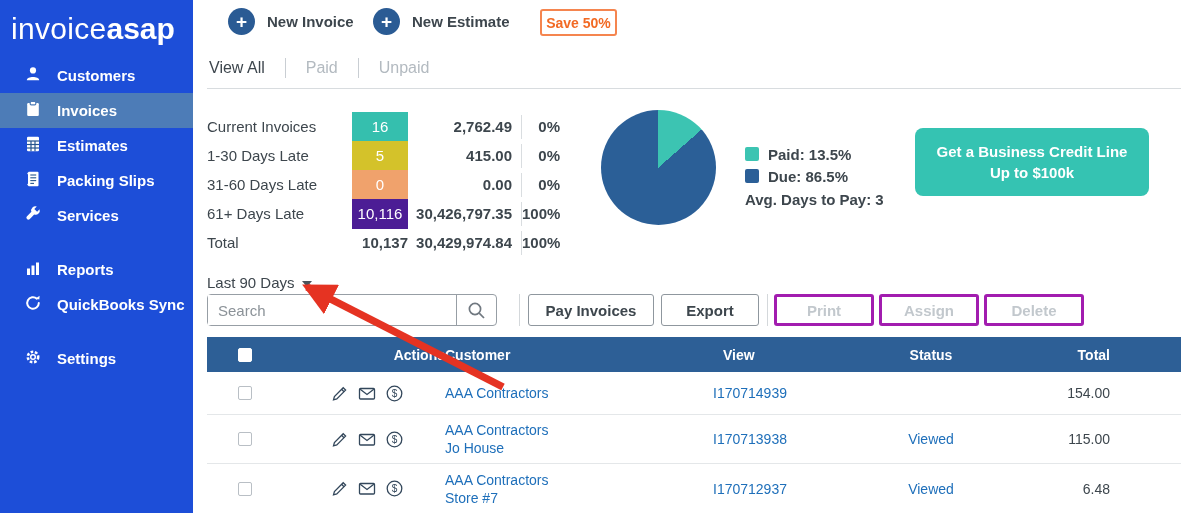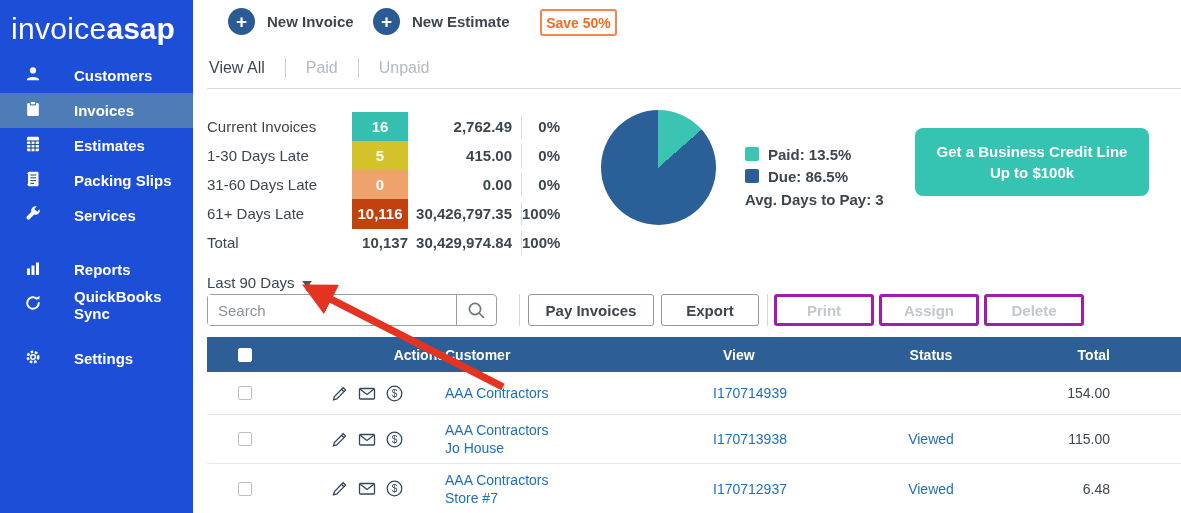--- a/index.html
+++ b/index.html
@@ -7,21 +7,21 @@
   body {
     font-family:"Liberation Sans", sans-serif;
     background:#fff; color:#3d464d; overflow:hidden; position:relative;
   }
   
   .sidebar { position:absolute; left:0; top:0; width:193px; height:513px; background:#1d4ed8; color:#fff; --bg:#27568e; }
   .logo { padding:12px 0 0 11px; font-size:30px; line-height:34px; white-space:nowrap; }
   .logo .lt { font-weight:300; letter-spacing:.3px; }
   .logo .bd { font-weight:700; }
   .nav { margin-top:12px; }
-  .nav-item { display:flex; align-items:center; height:35px; padding-left:24px; gap:32px;
+  .nav-item { display:flex; align-items:center; height:35px; padding-left:24px; gap:15px;
               font-size:15px; font-weight:600; cursor:pointer; --bg:#27568e; }
   .nav-item.selected { background:#4d7cb7; --bg:#4d7cb7; }
   .nav-item svg { flex:0 0 18px; }
   .nav-gap { height:19px; }
   
   .main { position:absolute; left:193px; top:0; right:0; bottom:0; }
   
   .newbtn { position:absolute; display:flex; align-items:center; gap:12px; cursor:pointer; }
   .newbtn .plus { width:27px; height:27px; border-radius:50%; background:#2a5b94; color:#fff;
                   display:flex; align-items:center; justify-content:center; font-size:19px; font-weight:700; line-height:1; }
@@ -35,29 +35,29 @@
   .tabs { position:absolute; left:14px; top:58px; display:flex; align-items:center; font-size:16px; }
   .tab { cursor:pointer; padding:0 2px; }
   .tab.active { color:#3d464d; }
   .tab.inactive { color:#b3bac0; }
   .tab-sep { width:1px; height:20px; background:#c9ced3; margin:0 18px; }
   .tabline { position:absolute; left:14px; right:0; top:88px; height:1px; background:#d8dcdf; }
   
   .summary { position:absolute; left:14px; top:112px; }
   .srow { display:flex; align-items:center; height:29px; font-size:15px; }
   .s-label { width:145px; font-weight:400; color:#3d464d; }
-  .s-badge { width:56px; height:30px; color:#fff; font-weight:700; display:flex; align-items:center; justify-content:center; }
+  .s-badge { width:56px; height:30px; color:#fff; font-weight:400; display:flex; align-items:center; justify-content:center; }
   .s-count-total { width:56px; text-align:right; font-weight:600; }
   .s-amount { width:104px; text-align:right; font-weight:600; white-space:nowrap; }
   .s-sep { width:1px; height:24px; background:#d9dde0; margin-left:9px; }
   .s-pct { width:38px; text-align:right; font-weight:700; }
   .bg-teal { background:#35bfae; }
   .bg-yellow { background:#d4c22a; }
   .bg-salmon { background:#f0a26c; }
-  .bg-red { background:#c2410c; }
+  .bg-red { background:#4c1d95; }
   
   .pie { position:absolute; left:408px; top:110px; width:115px; height:115px; border-radius:50%;
          background:conic-gradient(#3cc4b2 0 13.5%, #2b5f97 13.5% 100%); }
   .legend { position:absolute; left:552px; top:143px; font-size:15px; font-weight:700; color:#3d464d; }
   .leg-row { display:flex; align-items:center; gap:9px; height:22px; }
   .leg-sq { width:14px; height:14px; border-radius:2px; }
   .leg-avg { margin-top:4px; }
   
   .creditbtn { position:absolute; left:722px; top:128px; width:234px; height:68px; border-radius:8px;
                background:#35c3b2; color:#fff; font-weight:700; font-size:15px; line-height:21px;

